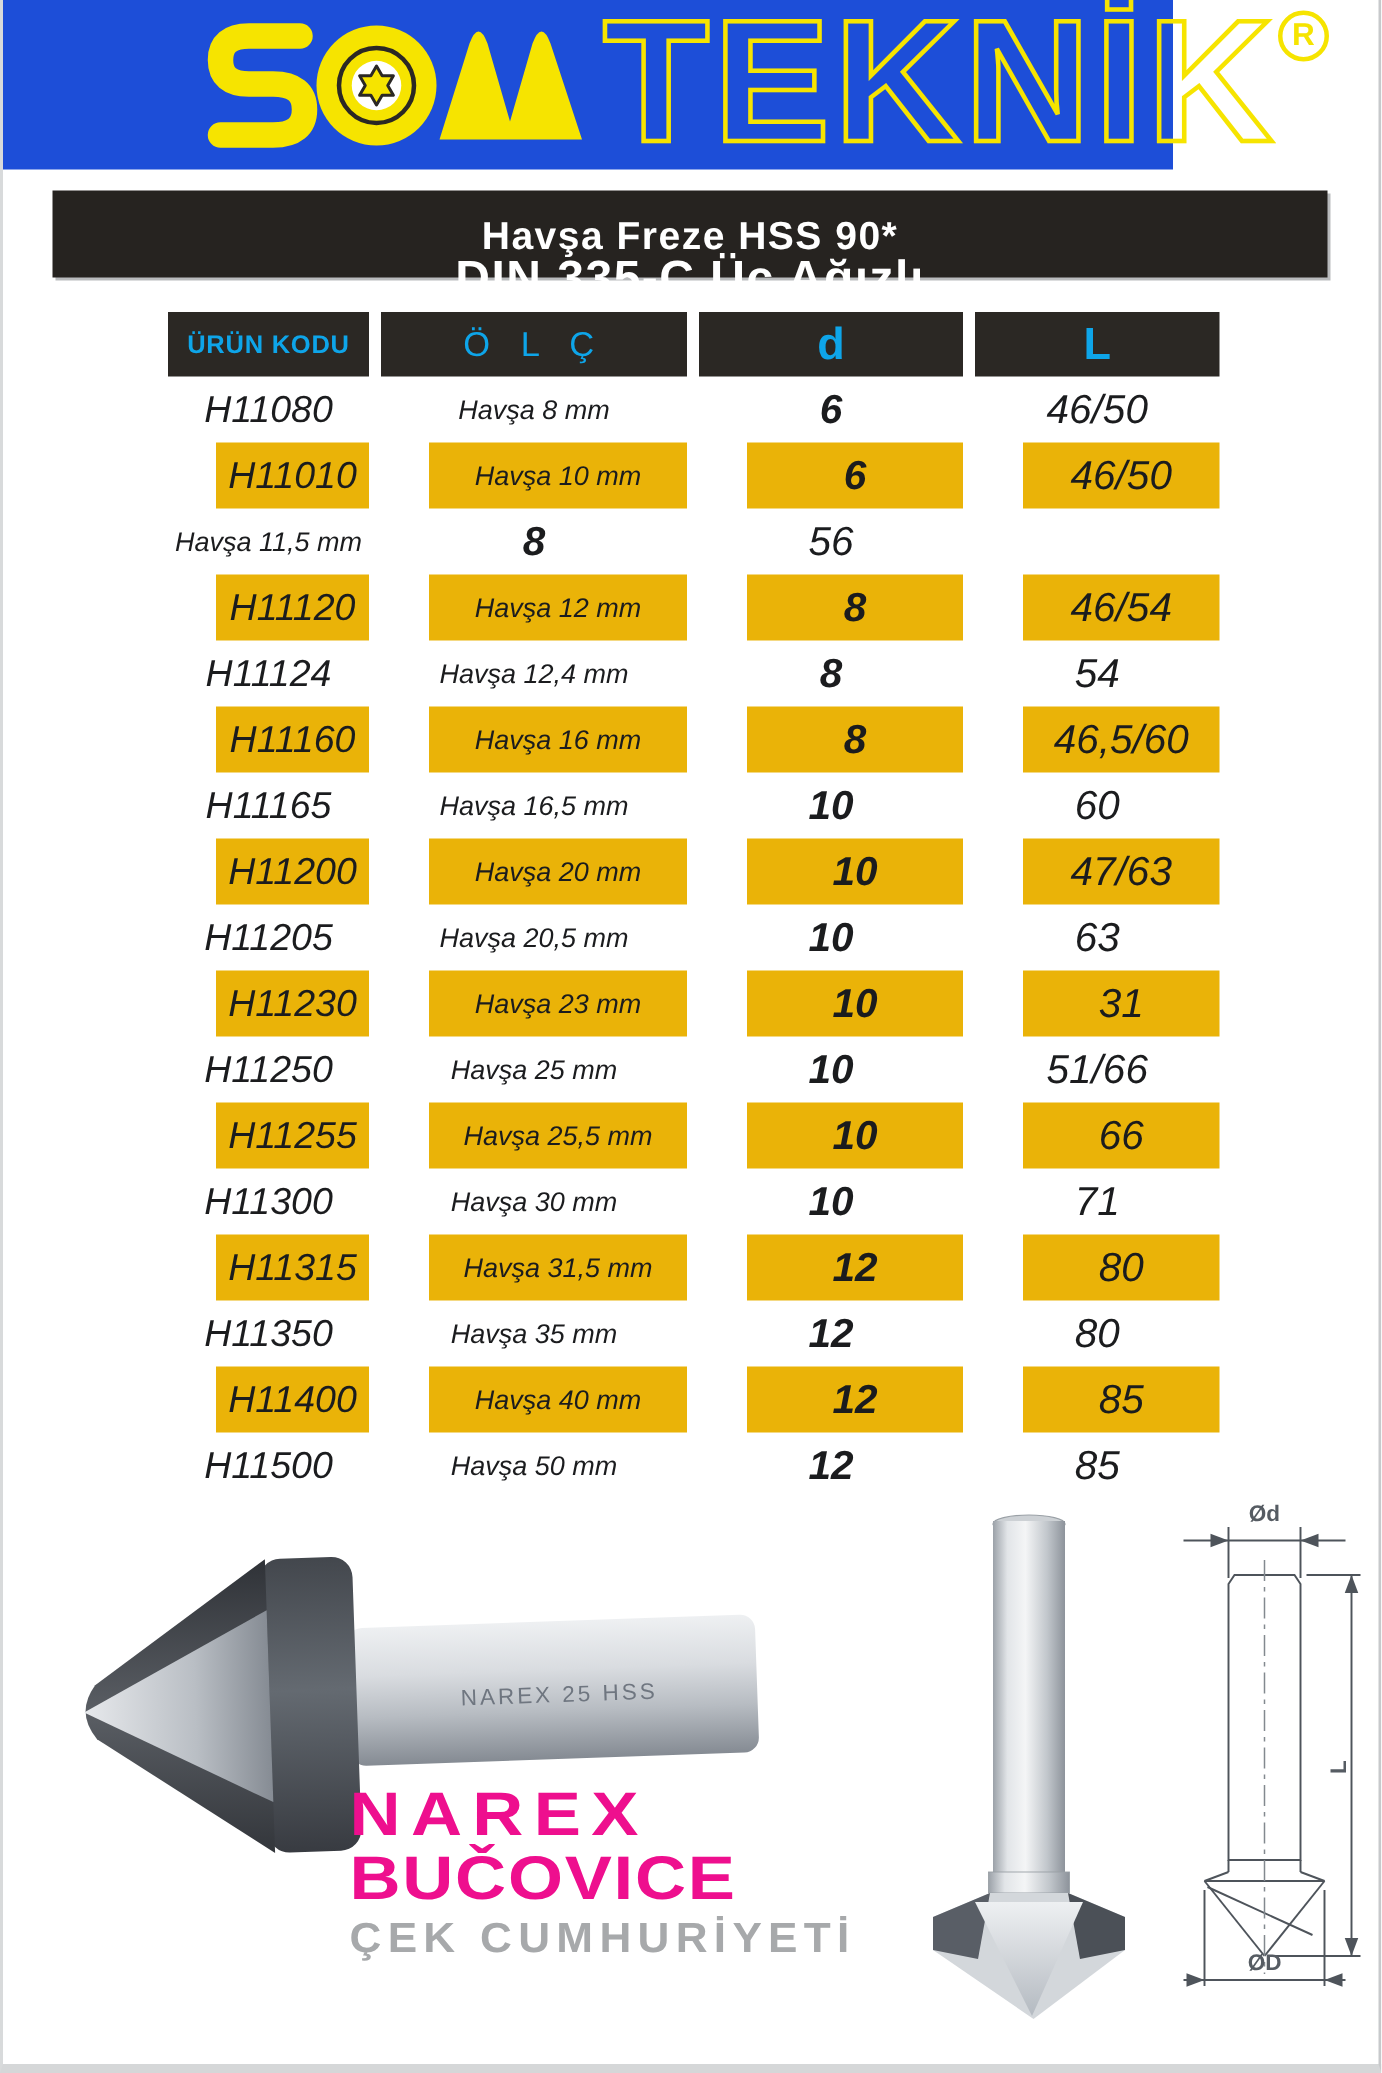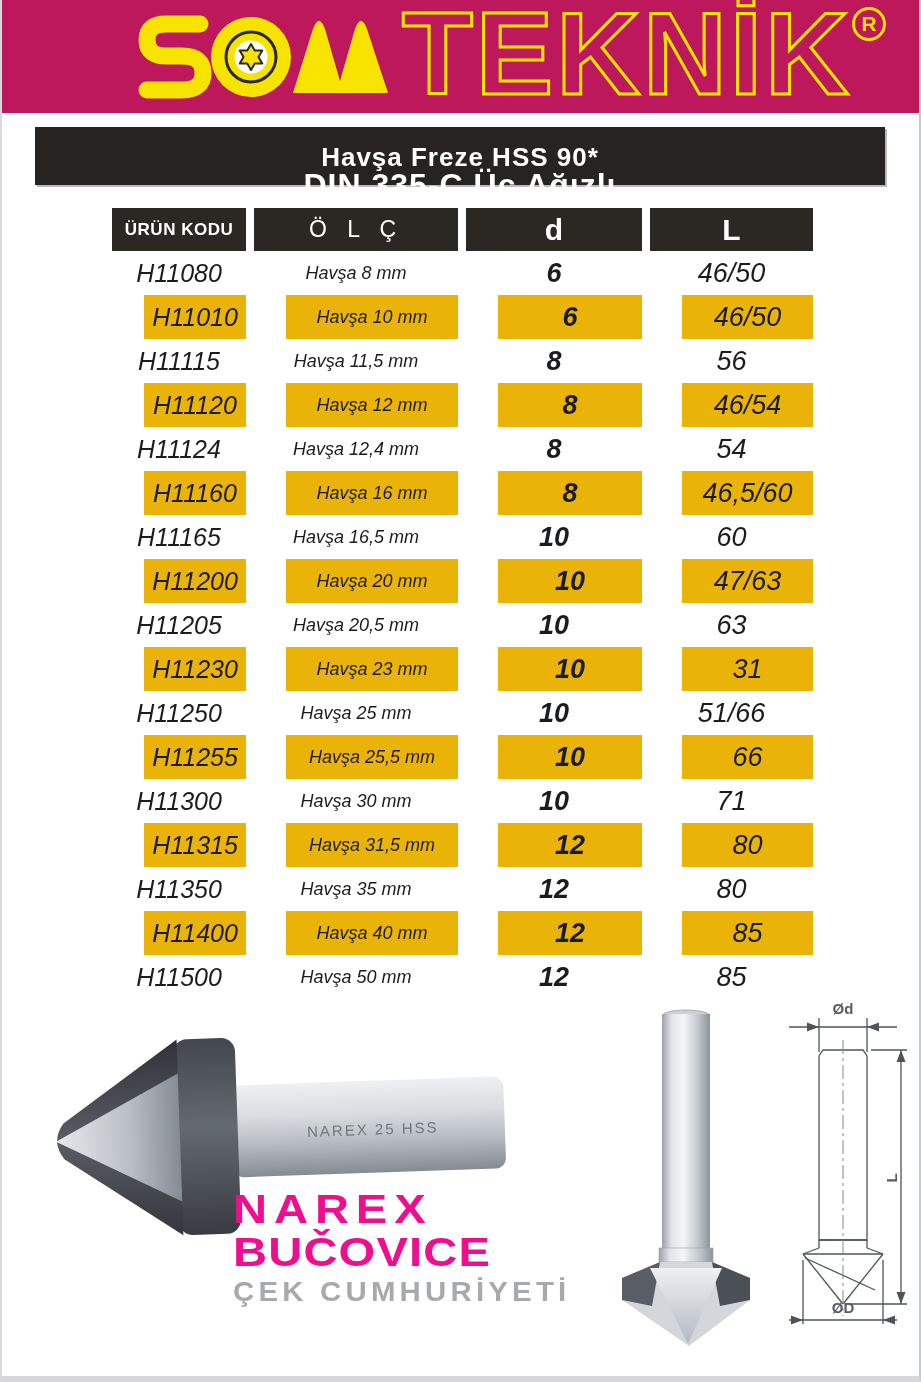--- a/index.html
+++ b/index.html
@@ -1,21 +1,21 @@
 <!DOCTYPE html>
 <html><head>
 <meta charset="utf-8">
 <style>
   html,body{margin:0;padding:0;background:#ffffff;}
   .page{
     position:relative;width:921px;height:1382px;overflow:hidden;background:#ffffff;
     font-family:"Liberation Sans",sans-serif;
   }
   
-  .logo-band{position:absolute;left:0;top:0;width:921px;height:113px;background:#be185d;}
+  .logo-band{position:absolute;left:0;top:0;width:782px;height:113px;background:#1d4ed8;}
   .logo-mark{position:absolute;left:136px;top:13px;}
   .logo-teknik{
     position:absolute;left:402px;top:4px;
     font-weight:800;font-size:116px;line-height:100px;letter-spacing:3px;
     color:transparent;-webkit-text-stroke:3px #f6e400;
     font-family:"Liberation Sans",sans-serif;white-space:nowrap;
   }
   .logo-reg{
     position:absolute;left:852px;top:7px;width:34px;height:34px;border:3px solid #f6e400;
     border-radius:50%;display:flex;align-items:center;justify-content:center;
@@ -26,21 +26,21 @@
     position:absolute;left:35px;top:127px;width:850px;height:58px;background:#262320;
     color:#ffffff;text-align:center;box-shadow:2px 2px 0 #b9bbbd;
   }
   .title-line1{font-size:26px;font-weight:bold;line-height:29px;padding-top:16px;letter-spacing:1px;}
   .title-line2{font-size:32px;font-weight:bold;line-height:27px;letter-spacing:1px;}
   
   .table{position:absolute;left:112px;top:208px;width:701px;}
   .trow{display:grid;grid-template-columns:134px 204px 176px 163px;column-gap:8px;height:44px;}
   .trow.thead{height:43px;}
   .tcell{display:flex;align-items:center;justify-content:center;overflow:hidden;}
-  .thead .tcell{background:#2b2824;color:#ffffff;font-style:normal;}
+  .thead .tcell{background:#2b2824;color:#0ea5e9;font-style:normal;}
   .thead .h0{font-size:17px;font-weight:bold;letter-spacing:0.5px;}
   .thead .h1{font-size:23px;font-weight:normal;letter-spacing:7px;}
   .thead .h2,.thead .h3{font-size:30px;font-weight:bold;}
   .tbody .tcell{font-style:italic;color:#1b1c1e;}
   .tbody .c0{font-size:25px;}
   .tbody .c1{font-size:18px;}
   .tbody .c2{font-size:27px;font-weight:bold;}
   .tbody .c3{font-size:27px;font-weight:normal;}
   .trow.hl .tcell{background:#eab308;margin-left:32px;}
   
@@ -109,21 +109,20 @@
           <div class="tcell c2">6</div>
           <div class="tcell c3">46/50</div>
         </div>
         <div class="trow hl">
           <div class="tcell c0">H11010</div>
           <div class="tcell c1">Havşa 10 mm</div>
           <div class="tcell c2">6</div>
           <div class="tcell c3">46/50</div>
         </div>
         <div class="trow">
-          <div class="tcell c0">H11115</div>
           <div class="tcell c1">Havşa 11,5 mm</div>
           <div class="tcell c2">8</div>
           <div class="tcell c3">56</div>
         </div>
         <div class="trow hl">
           <div class="tcell c0">H11120</div>
           <div class="tcell c1">Havşa 12 mm</div>
           <div class="tcell c2">8</div>
           <div class="tcell c3">46/54</div>
         </div>

